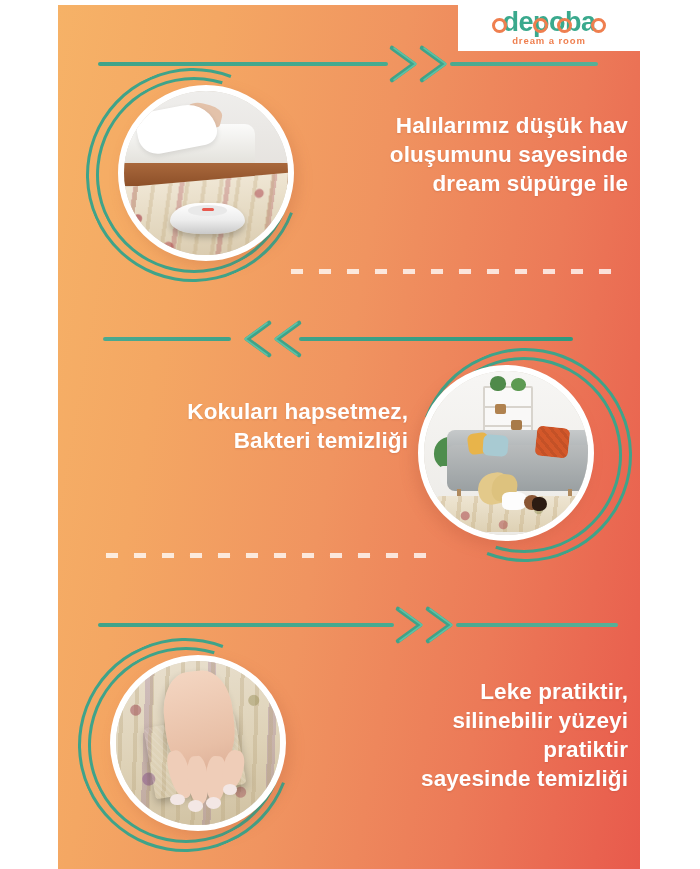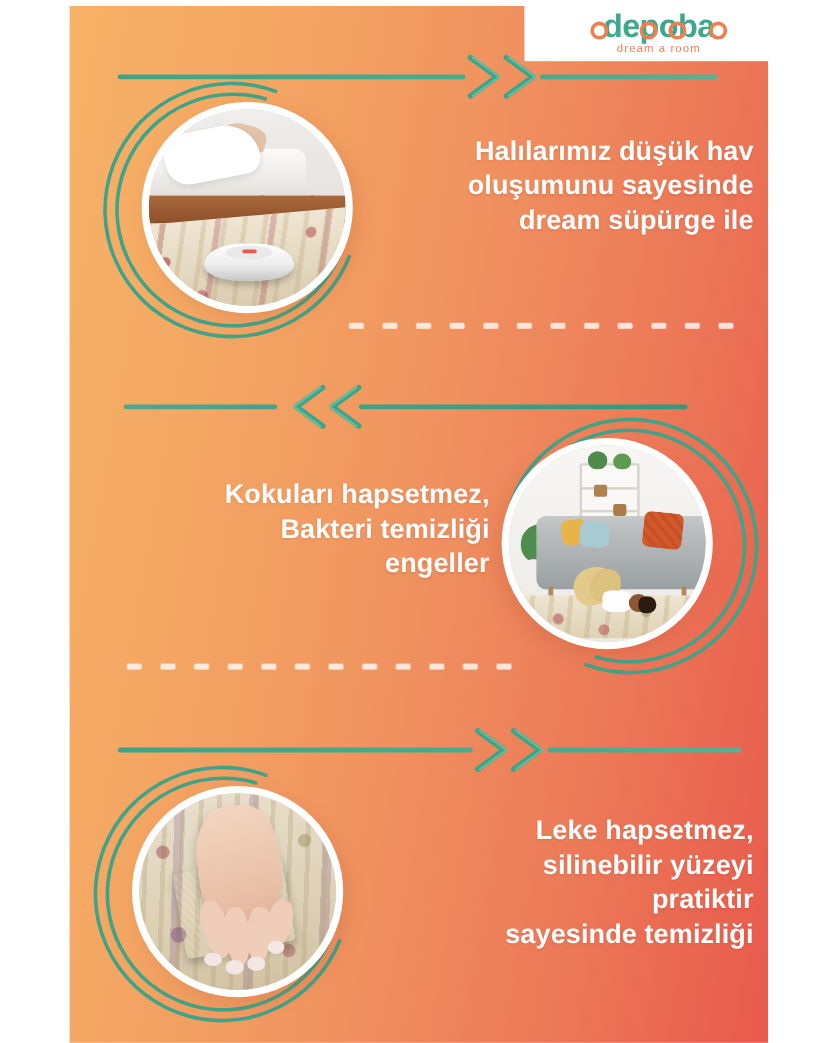--- a/index.html
+++ b/index.html
@@ -14,40 +14,40 @@
     position:absolute;left:58px;top:5px;
     width:582px;height:864px;
     background:linear-gradient(100deg,#f6b267 0%,#f4a763 22%,#f09460 48%,#ec7a58 74%,#e85a4c 100%);
     overflow:hidden;
   }
 
   
   .logo-plate{
     position:absolute;right:0;top:0;width:182px;height:46px;
     background:#ffffff;display:flex;flex-direction:column;
-    align-items:center;justify-content:center;padding-left:21px;
+    align-items:center;justify-content:center;
   }
   .logo-word{position:relative;height:26px;width:128px;}
   .logo-word .lw{
     position:absolute;left:0;top:-2px;width:128px;
     font-size:27px;font-weight:700;letter-spacing:-.5px;
     color:#3aa98d;line-height:28px;text-align:center;
   }
   .logo-dot{
     position:absolute;border-radius:50%;
     border:3.2px solid #ef7f4f;width:9px;height:9px;
     background:transparent;
   }
   .d1{left:7px;top:8px;}
   .d2{left:48px;top:8px;}
   .d3{left:72px;top:8px;}
   .d4{left:106px;top:8px;}
   .logo-tag{
     font-size:9.5px;color:#ef7f4f;letter-spacing:.9px;
-    margin-top:-1px;font-weight:400;
+    margin-top:-1px;font-weight:700;
   }
 
   
   .arrow-row{position:absolute;height:48px;display:block;}
   .aline{position:absolute;height:4px;border-radius:2px;top:22px;}
   .chev{position:absolute;top:4px;width:40px;height:40px;}
   .chev svg{display:block;}
 
   
   .dots{position:absolute;height:5px;
@@ -286,21 +286,20 @@
           <div class="s2-head"></div>
           <div class="s2-hair"></div>
         </div>
       </div>
     </div>
   </div>
 
   <div class="copy" style="left:40px;top:392px;width:310px;">
     <p>Kokuları hapsetmez,</p>
     <p>Bakteri temizliği</p>
-    <p>engeller</p>
   </div>
 
   <div class="dots" style="left:40px;top:548px;width:330px;"></div>
 
   <div class="arrow-row" style="left:40px;top:596px;width:520px;">
     <div class="aline" style="left:0;width:296px;background:linear-gradient(90deg,#3fa389,#46ab90);"></div>
     <div class="chev" style="left:294px;">
       <svg width="40" height="40" viewBox="0 0 40 40">
           <path d="M6 4 L28 20 L6 36" fill="none" stroke="#3fa389" stroke-width="4.5" stroke-linejoin="round" stroke-linecap="round"></path>
           <path d="M6 4 L28 20 L6 36" fill="none" stroke="#5ec1a4" stroke-width="1.6" stroke-linejoin="round" stroke-linecap="round" transform="translate(2,0)"></path>
@@ -332,19 +331,19 @@
         <div class="s3-fing" style="left:65%;top:54%;height:24%;transform:rotate(12deg);"></div>
         <div class="s3-nail" style="left:33%;top:81%;"></div>
         <div class="s3-nail" style="left:44%;top:85%;"></div>
         <div class="s3-nail" style="left:55%;top:83%;"></div>
         <div class="s3-nail" style="left:65%;top:75%;"></div>
       </div>
     </div>
   </div>
 
   <div class="copy" style="left:250px;top:672px;width:320px;">
-    <p>Leke hapsetmez,</p>
+    <p>Leke pratiktir,</p>
     <p>silinebilir yüzeyi</p>
     <p>pratiktir</p>
     <p>sayesinde temizliği</p>
   </div>
 
 </div>
 
 </body></html>

